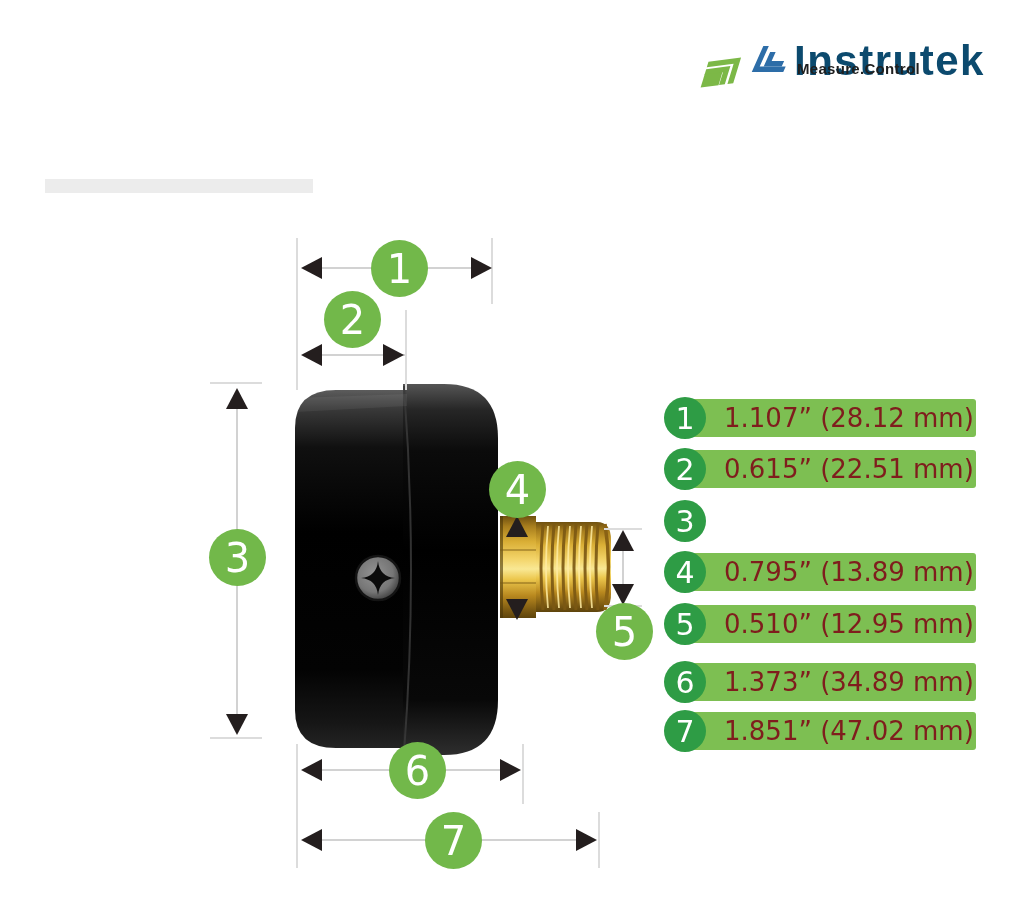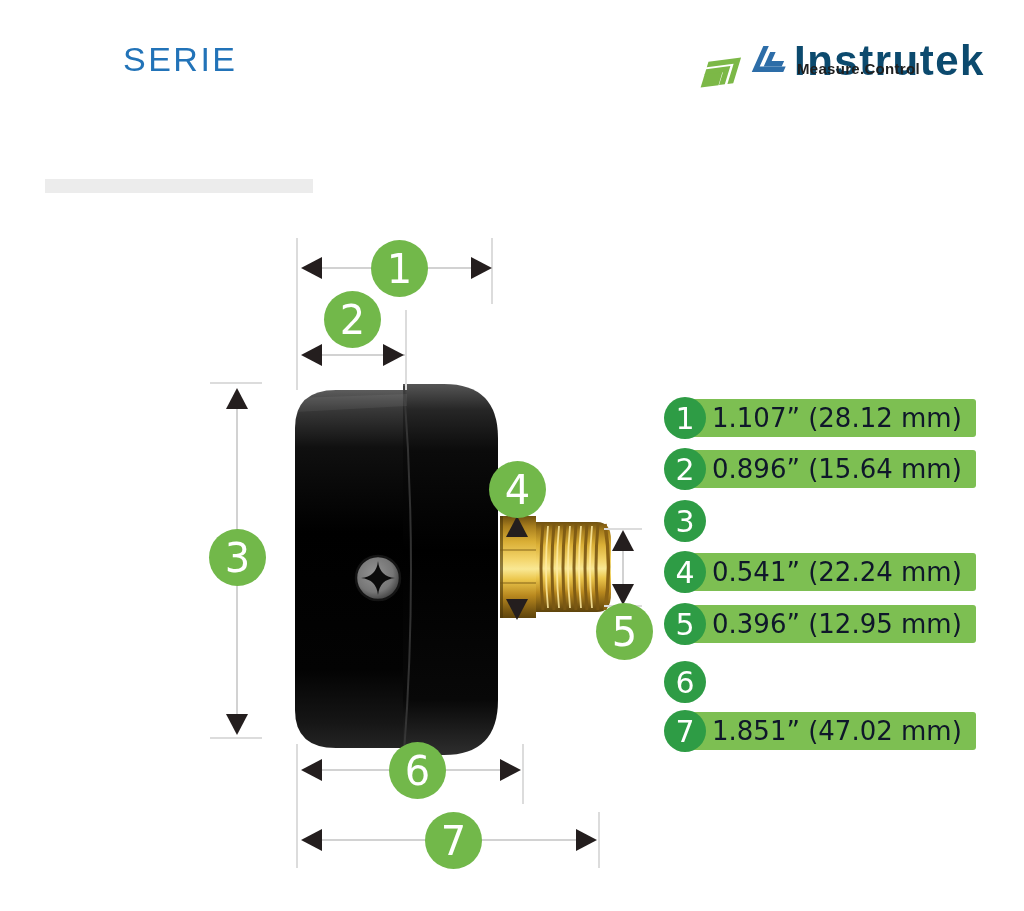--- a/index.html
+++ b/index.html
@@ -17,22 +17,22 @@
 
   
   .logo-icon{position:absolute;left:698px;top:40px;}
   .brand{position:absolute;left:794px;top:37px;font-size:42px;font-weight:bold;
          letter-spacing:1.5px;color:#0c4a6e;}
   .tagline{position:absolute;left:797px;top:60px;font-size:15px;font-weight:bold;
            letter-spacing:0.3px;color:#1f1f1f;}
 
   
   .dim-bar{position:absolute;width:300px;height:38px;background:#7dbf52;border-radius:3px;}
-  .dim-label{display:block;margin-left:36px;line-height:38px;font-size:26px;
-             color:#0f172a;font-family:"DejaVu Sans","Liberation Sans",sans-serif;}
+  .dim-label{display:block;margin-left:48px;line-height:38px;font-size:26px;
+             color:#7f1d1d;font-family:"DejaVu Sans","Liberation Sans",sans-serif;}
   .dim-circ{position:absolute;width:42px;height:42px;border-radius:50%;background:#2e9c45;
             color:#fff;display:flex;align-items:center;justify-content:center;
             font-size:30px;font-family:"DejaVu Sans","Liberation Sans",sans-serif;}
 
   
   .cb{position:absolute;width:57px;height:57px;border-radius:50%;background:#72b84a;
       color:#fff;display:flex;align-items:center;justify-content:center;font-size:40px;
       font-family:"DejaVu Sans","Liberation Sans",sans-serif;}
 
   
@@ -44,21 +44,20 @@
   .tl{border-top:11px solid transparent;border-bottom:11px solid transparent;border-right:21px solid var(--ah);}
   .tr{border-top:11px solid transparent;border-bottom:11px solid transparent;border-left:21px solid var(--ah);}
   .tu{border-left:11px solid transparent;border-right:11px solid transparent;border-bottom:21px solid var(--ah);}
   .td{border-left:11px solid transparent;border-right:11px solid transparent;border-top:21px solid var(--ah);}
 </style>
 </head>
 <body>
 
 <div id="canvas">
 
-  <div class="serie">SERIE</div>
   <div class="gray-bar"></div>
 
   <svg class="logo-icon" width="96" height="54" viewBox="0 0 96 54">
     <g fill="#7cb847" transform="translate(10,0) skewX(-24) rotate(-8 24 34)">
       <rect x="12" y="32" width="17" height="14"></rect>
       <path d="M12,27.5 h23 v18.5 h-5.5 v-13 h-17.5 z"></path>
       <path d="M12,20 h31 v26 h-5.5 v-20.5 h-25.5 z"></path>
     </g>
     <g fill="#2d6da8" transform="translate(14,0) skewX(-24)">
       <path d="M54,6 h5.5 v20.5 h26 v5.5 h-31.5 z"></path>
@@ -208,44 +207,47 @@
     </div>
 
   <div class="dim-bar" style="left:676px;top:399px">
       <span class="dim-label">1.107” (28.12 mm)</span>
     </div>
   <div class="dim-circ" style="left:664px;top:397px">
       <span>1</span>
     </div>
 
   <div class="dim-bar" style="left:676px;top:450px">
-      <span class="dim-label">0.896” (15.64 mm)</span>
+      <span class="dim-label">0.615” (22.51 mm)</span>
     </div>
   <div class="dim-circ" style="left:664px;top:448px">
       <span>2</span>
     </div>
 
   <div class="dim-circ" style="left:664px;top:500px">
       <span>3</span>
     </div>
 
   <div class="dim-bar" style="left:676px;top:553px">
-      <span class="dim-label">0.541” (22.24 mm)</span>
+      <span class="dim-label">0.795” (13.89 mm)</span>
     </div>
   <div class="dim-circ" style="left:664px;top:551px">
       <span>4</span>
     </div>
 
   <div class="dim-bar" style="left:676px;top:605px">
-      <span class="dim-label">0.396” (12.95 mm)</span>
+      <span class="dim-label">0.510” (12.95 mm)</span>
     </div>
   <div class="dim-circ" style="left:664px;top:603px">
       <span>5</span>
     </div>
 
+  <div class="dim-bar" style="left:676px;top:663px">
+      <span class="dim-label">1.373” (34.89 mm)</span>
+    </div>
   <div class="dim-circ" style="left:664px;top:661px">
       <span>6</span>
     </div>
 
   <div class="dim-bar" style="left:676px;top:712px">
       <span class="dim-label">1.851” (47.02 mm)</span>
     </div>
   <div class="dim-circ" style="left:664px;top:710px">
       <span>7</span>
     </div>

